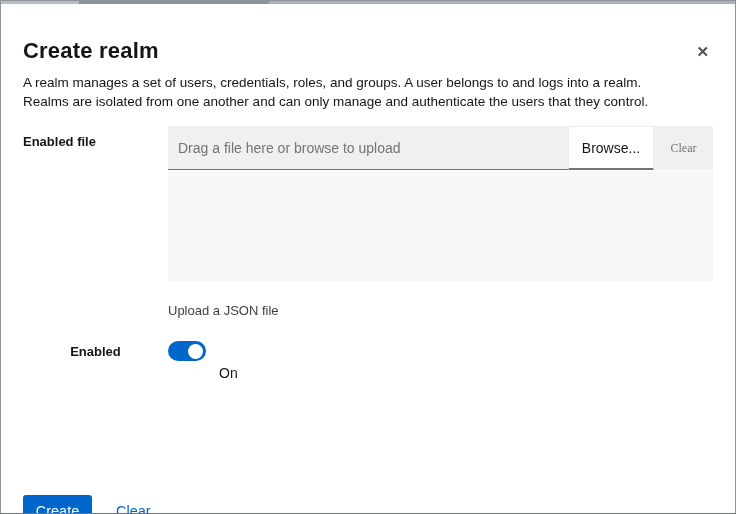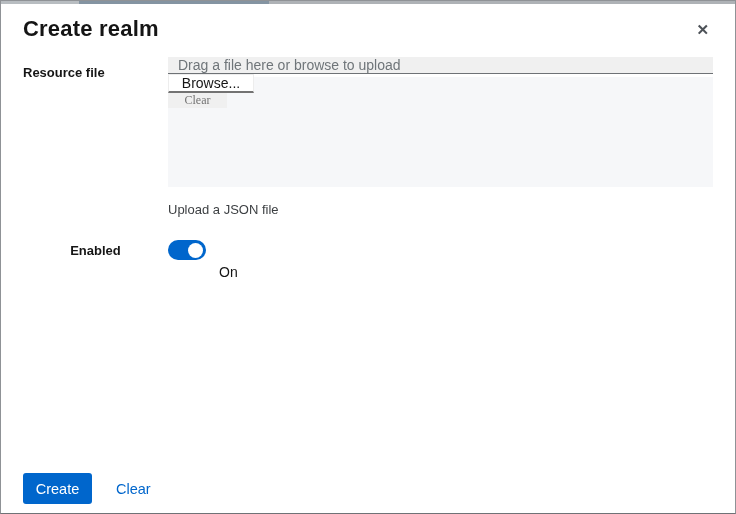--- a/index.html
+++ b/index.html
@@ -25,21 +25,21 @@
     background:#fff;
     border:1px solid #8f9296;
     border-bottom-color:#6f7276;
     overflow:hidden;
   }
   .top-strip{
     height:3px;width:100%;
     background:linear-gradient(to right,#b8bdc1 0 78px,#8494a2 78px 268px,#aeb2b6 268px 100%);
   }
   .content{padding:0 22px;position:relative;height:calc(100% - 3px);}
-  .dialog-header{position:relative;margin-top:12px;}
+  .dialog-header{position:relative;margin-top:34px;}
   .dialog-title{
     font-size:22px;font-weight:700;letter-spacing:.2px;
     color:var(--text);line-height:26px;
   }
   .close-btn{
     position:absolute;top:4px;right:2px;
     background:none;border:none;cursor:pointer;
     font-size:15px;font-weight:700;color:#4d5258;line-height:15px;
     padding:2px;
   }
@@ -47,21 +47,21 @@
   .dialog-desc div{white-space:nowrap;}
   .form{margin-top:15px;}
   .form-row{display:grid;grid-template-columns:145px 1fr;}
   .row-gap{margin-top:23px;}
   .field-label{
     font-size:13px;font-weight:700;color:var(--text);
     padding-top:8px;line-height:15px;
   }
   .required{color:var(--danger);font-size:12px;margin-left:4px;position:relative;top:-2px;}
   
-  .file-bar{display:flex;height:19px;flex-direction:column;}
+  .file-bar{display:flex;height:44px;}
   .file-name-input{
     flex:1;min-width:0;
     background:var(--input-bg);
     border:none;border-bottom:1px solid var(--border-strong);
     padding:0 10px;font-size:14px;color:var(--text);
     font-family:"Liberation Sans", sans-serif;
   }
   .file-name-input::placeholder{color:#6f7579;opacity:1;}
   .browse-btn{
     width:86px;background:#fff;
@@ -69,21 +69,21 @@
     border-bottom:2px solid #737373;
     font-size:14px;color:var(--text);cursor:pointer;
     font-family:"Liberation Sans", sans-serif;
   }
   .clear-btn{
     width:59px;background:var(--input-bg);
     border:none;font-size:12px;color:#737373;
     font-family:Liberation Serif, serif;
   }
   .dropzone{height:110px;background:var(--dropzone-bg);margin-top:1px;}
-  .helper-text{margin-top:15px;font-size:13px;color:#3c3f42;}
+  .helper-text{margin-top:22px;font-size:13px;color:#3c3f42;}
   
   .text-input{
     width:100%;height:28px;
     border:1px solid var(--border-light);
     border-bottom:1px solid var(--border-strong);
     padding:0 10px;font-size:14.5px;color:var(--text);
     font-family:"Liberation Sans", sans-serif;background:#fff;
   }
   
   .toggle-wrap{display:flex;align-items:center;height:20px;}
@@ -119,25 +119,29 @@
   <div class="top-strip"></div>
   <div class="content">
 
     <div class="dialog-header">
       <h1 class="dialog-title">Create realm</h1>
       <button class="close-btn">
         <span>✕</span>
       </button>
     </div>
 
+    <div class="dialog-desc">
+      <div>A realm manages a set of users, credentials, roles, and groups. A user belongs to and logs into a realm.</div>
+      <div>Realms are isolated from one another and can only manage and authenticate the users that they control.</div>
+    </div>
 
     <div class="form">
 
       <div class="form-row">
-        <div class="field-label">Resource file</div>
+        <div class="field-label">Enabled file</div>
         <div>
           <div class="file-bar">
             <input class="file-name-input" type="text" placeholder="Drag a file here or browse to upload" value="" style="">
             <button class="browse-btn">Browse...</button>
             <button class="clear-btn" disabled="">Clear</button>
           </div>
           <div class="dropzone"></div>
           <div class="helper-text">Upload a JSON file</div>
         </div>
       </div>

